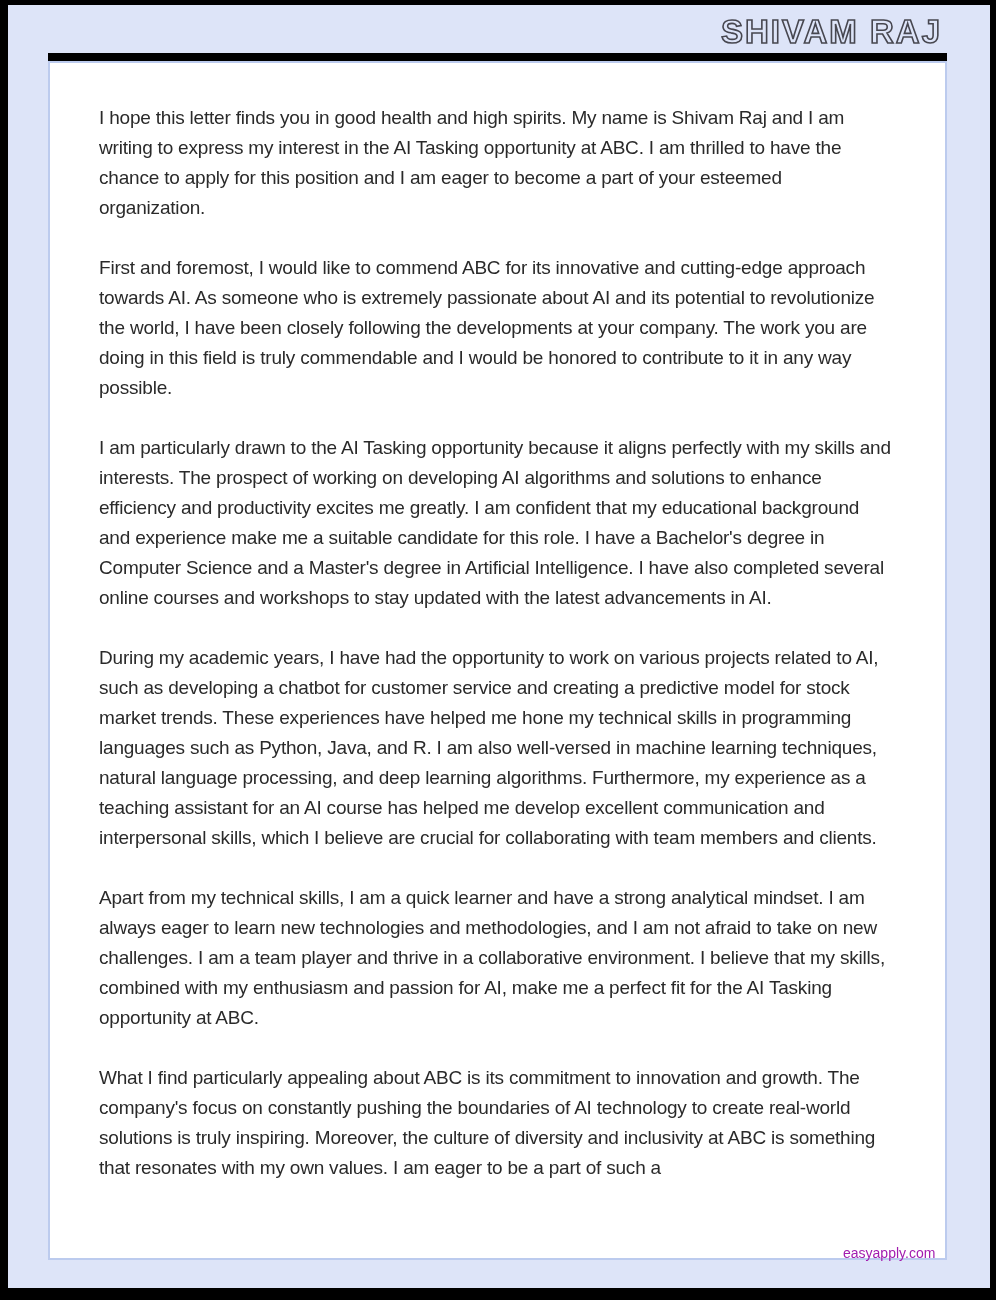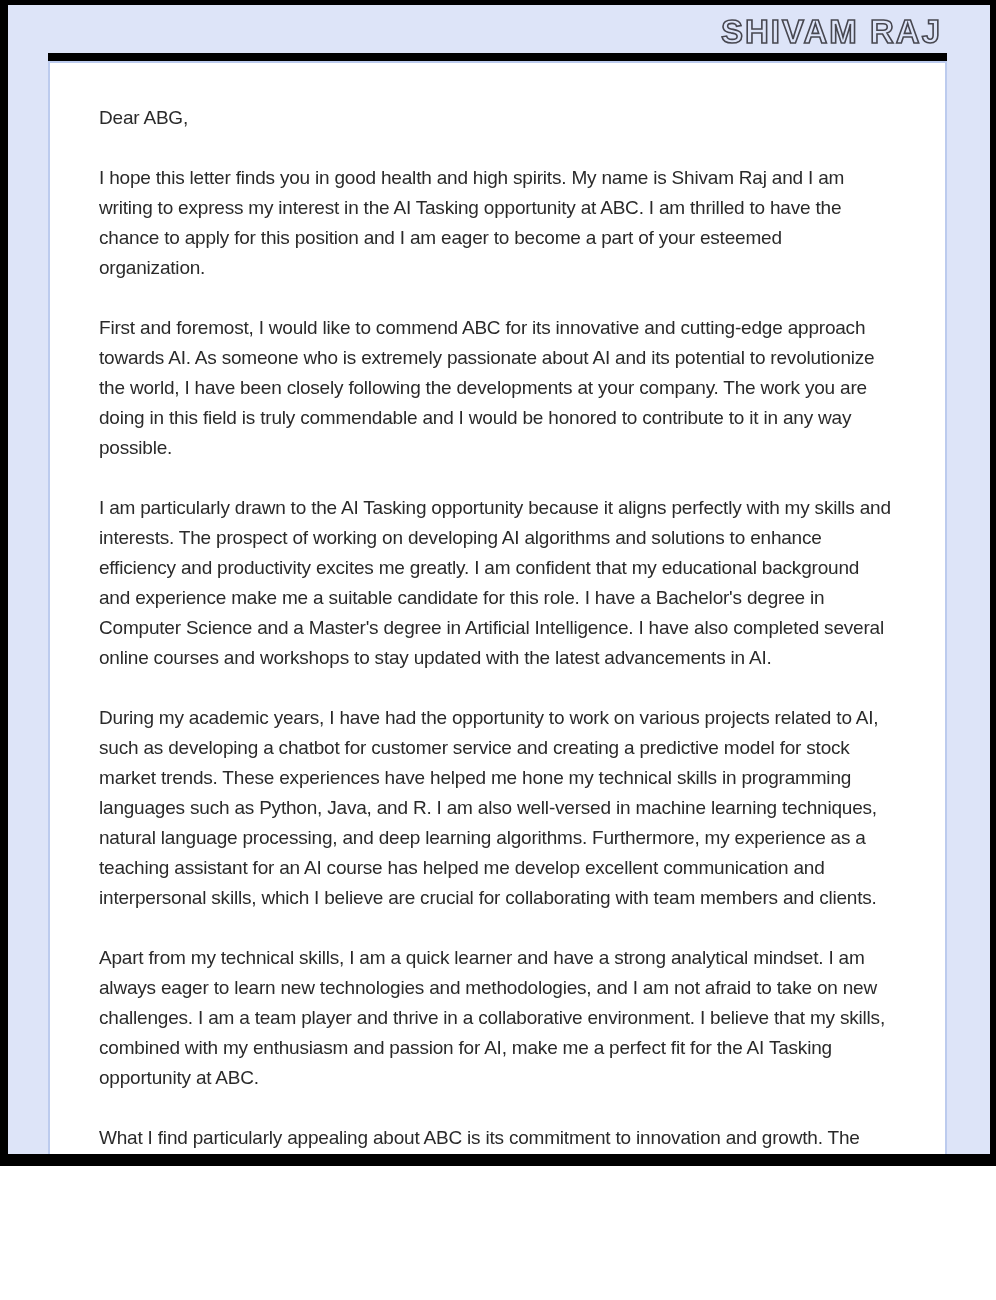--- a/index.html
+++ b/index.html
@@ -3,21 +3,21 @@
 <meta charset="utf-8">
 <style>
   html, body { margin: 0; padding: 0; }
   body {
     width: 996px; height: 1300px;
     font-family: "Liberation Sans", sans-serif;
     background: #ffffff;
   }
   .page {
     position: relative;
-    width: 996px; height: 1166px;
+    width: 996px; height: 1300px;
     box-sizing: border-box;
     background: #dde4f8;
     border-style: solid;
     border-color: #000000;
     border-width: 5px 6px 12px 8px;
     overflow: hidden;
   }
   .brand {
     position: absolute;
     top: 8px;
@@ -66,21 +66,20 @@
 <body>
 
 <div class="page">
 
   <div class="brand">SHIVAM RAJ</div>
 
   <div class="rule"></div>
 
   <div class="sheet">
     <div class="letter-text">
-      <p>Dear ABG,</p>
       <div id="paragraphs">
           <p>I hope this letter finds you in good health and high spirits. My name is Shivam Raj and I am writing to express my interest in the AI Tasking opportunity at ABC. I am thrilled to have the chance to apply for this position and I am eager to become a part of your esteemed organization.</p>
           <p>First and foremost, I would like to commend ABC for its innovative and cutting-edge approach towards AI. As someone who is extremely passionate about AI and its potential to revolutionize the world, I have been closely following the developments at your company. The work you are doing in this field is truly commendable and I would be honored to contribute to it in any way possible.</p>
           <p>I am particularly drawn to the AI Tasking opportunity because it aligns perfectly with my skills and interests. The prospect of working on developing AI algorithms and solutions to enhance efficiency and productivity excites me greatly. I am confident that my educational background and experience make me a suitable candidate for this role. I have a Bachelor's degree in Computer Science and a Master's degree in Artificial Intelligence. I have also completed several online courses and workshops to stay updated with the latest advancements in AI.</p>
           <p>During my academic years, I have had the opportunity to work on various projects related to AI, such as developing a chatbot for customer service and creating a predictive model for stock market trends. These experiences have helped me hone my technical skills in programming languages such as Python, Java, and R. I am also well-versed in machine learning techniques, natural language processing, and deep learning algorithms. Furthermore, my experience as a teaching assistant for an AI course has helped me develop excellent communication and interpersonal skills, which I believe are crucial for collaborating with team members and clients.</p>
           <p>Apart from my technical skills, I am a quick learner and have a strong analytical mindset. I am always eager to learn new technologies and methodologies, and I am not afraid to take on new challenges. I am a team player and thrive in a collaborative environment. I believe that my skills, combined with my enthusiasm and passion for AI, make me a perfect fit for the AI Tasking opportunity at ABC.</p>
           <p>What I find particularly appealing about ABC is its commitment to innovation and growth. The company's focus on constantly pushing the boundaries of AI technology to create real-world solutions is truly inspiring. Moreover, the culture of diversity and inclusivity at ABC is something that resonates with my own values. I am eager to be a part of such a</p>
         </div>
     </div>
   </div>

